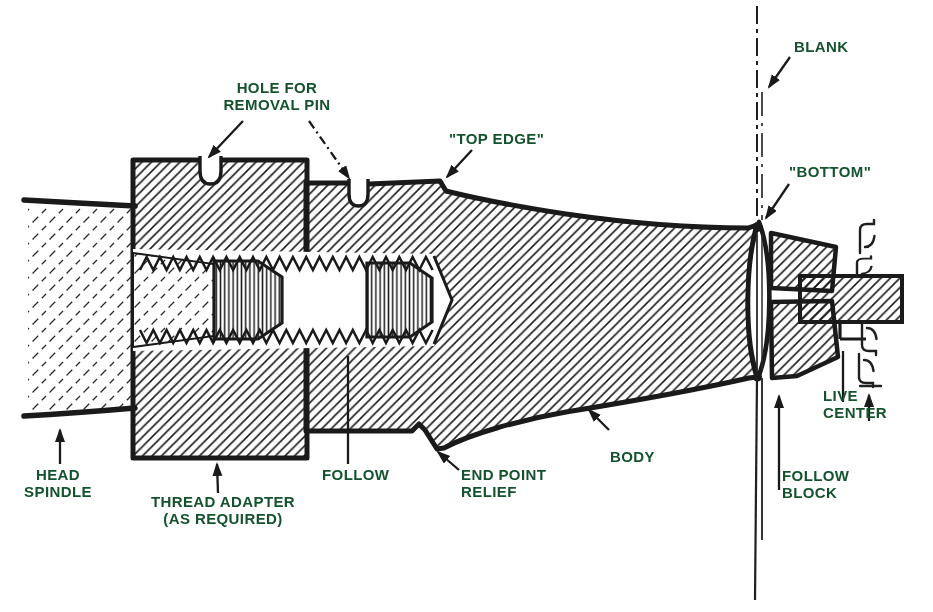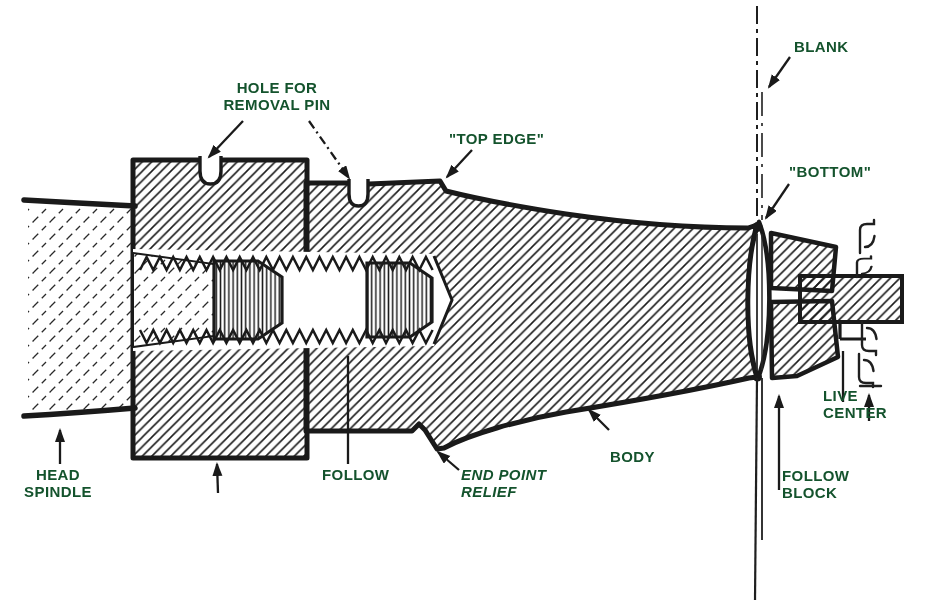--- a/index.html
+++ b/index.html
@@ -130,22 +130,24 @@
   </g>
 </svg>
 
 <div class="lbl center" style="left:193px;top:80px;width:168px;">HOLE FOR
 REMOVAL PIN</div>
 <div class="lbl" style="left:449px;top:131px;">"TOP EDGE"</div>
 <div class="lbl" style="left:794px;top:39px;">BLANK</div>
 <div class="lbl" style="left:789px;top:164px;">"BOTTOM"</div>
 <div class="lbl" style="left:610px;top:423px;margin-top:26px;">BODY</div>
 <div class="lbl" style="left:322px;top:467px;">FOLLOW</div>
-<div class="lbl" style="left:461px;top:467px;font-style:italic;">END POINT
+<div class="lbl" style="left:461px;top:467px;">END POINT
 RELIEF</div>
 <div class="lbl center" style="left:6px;top:467px;width:104px;">HEAD
 SPINDLE</div>
+<div class="lbl center" style="left:138px;top:494px;width:170px;">THREAD ADAPTER
+(AS REQUIRED)</div>
 <div class="lbl" style="left:789px;top:388px;margin-left:34px;">LIVE
 CENTER</div>
 <div class="lbl" style="left:782px;top:468px;">FOLLOW
 BLOCK</div>
 
 </div>
 
 </body></html>

